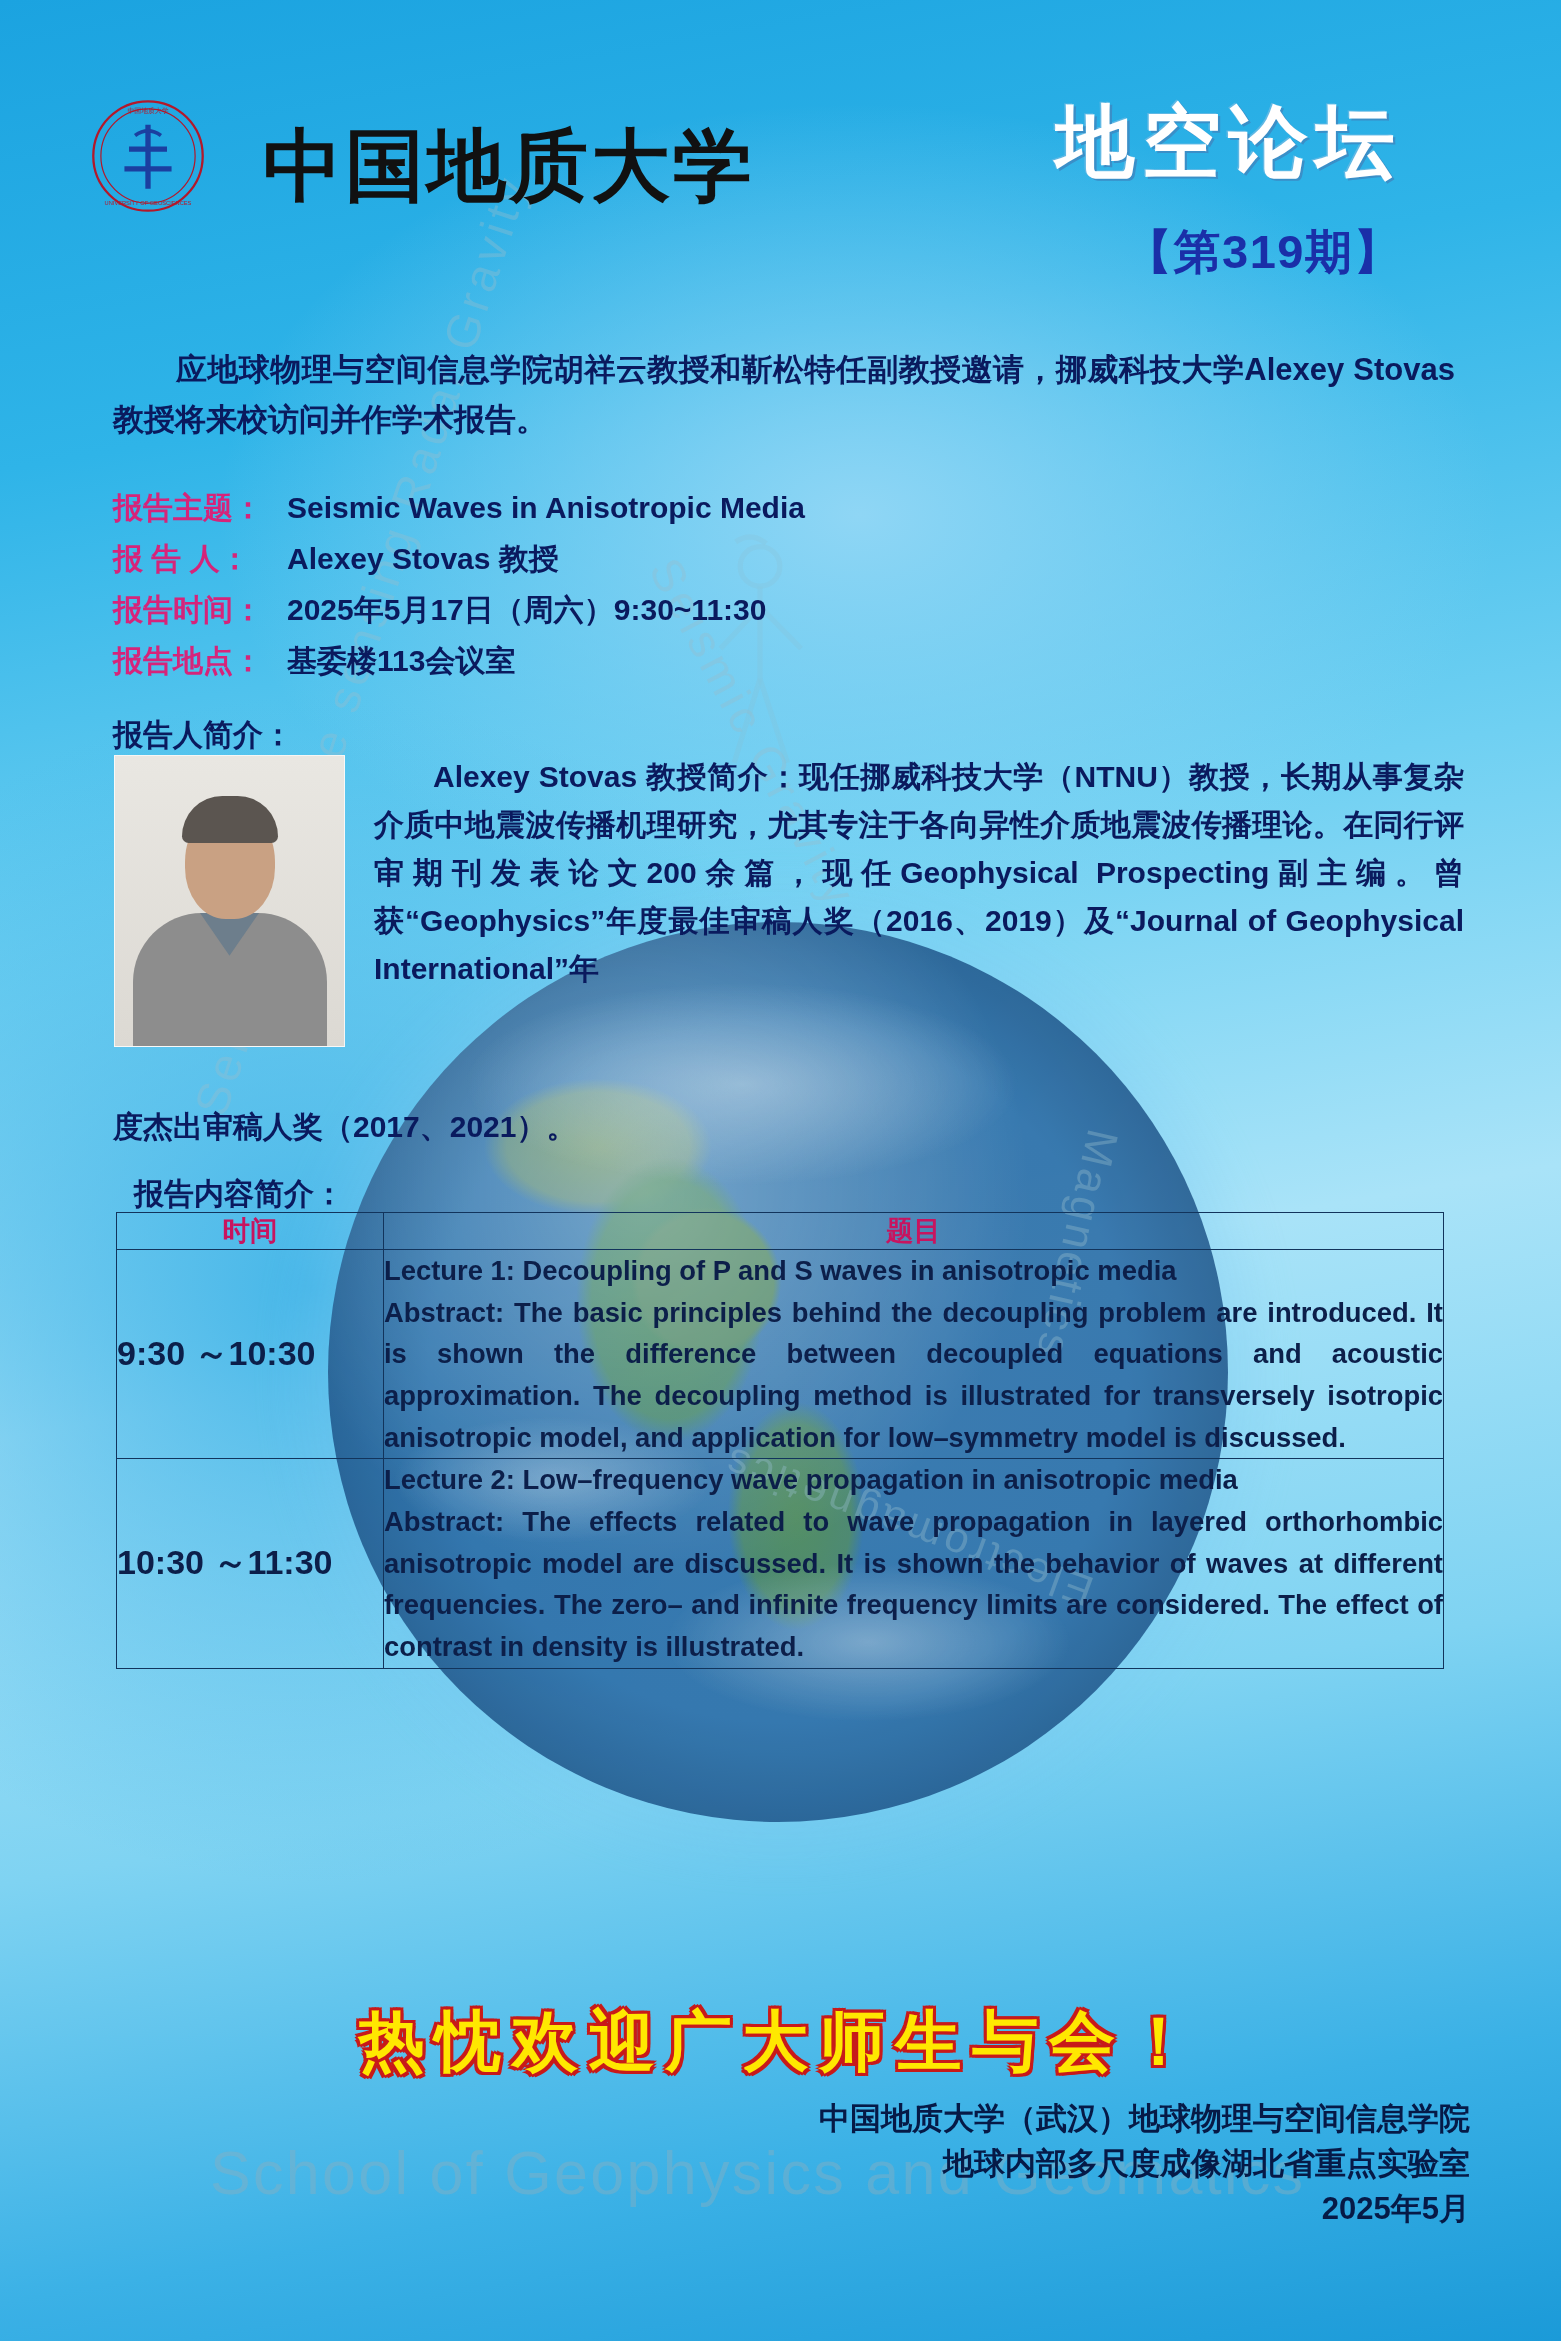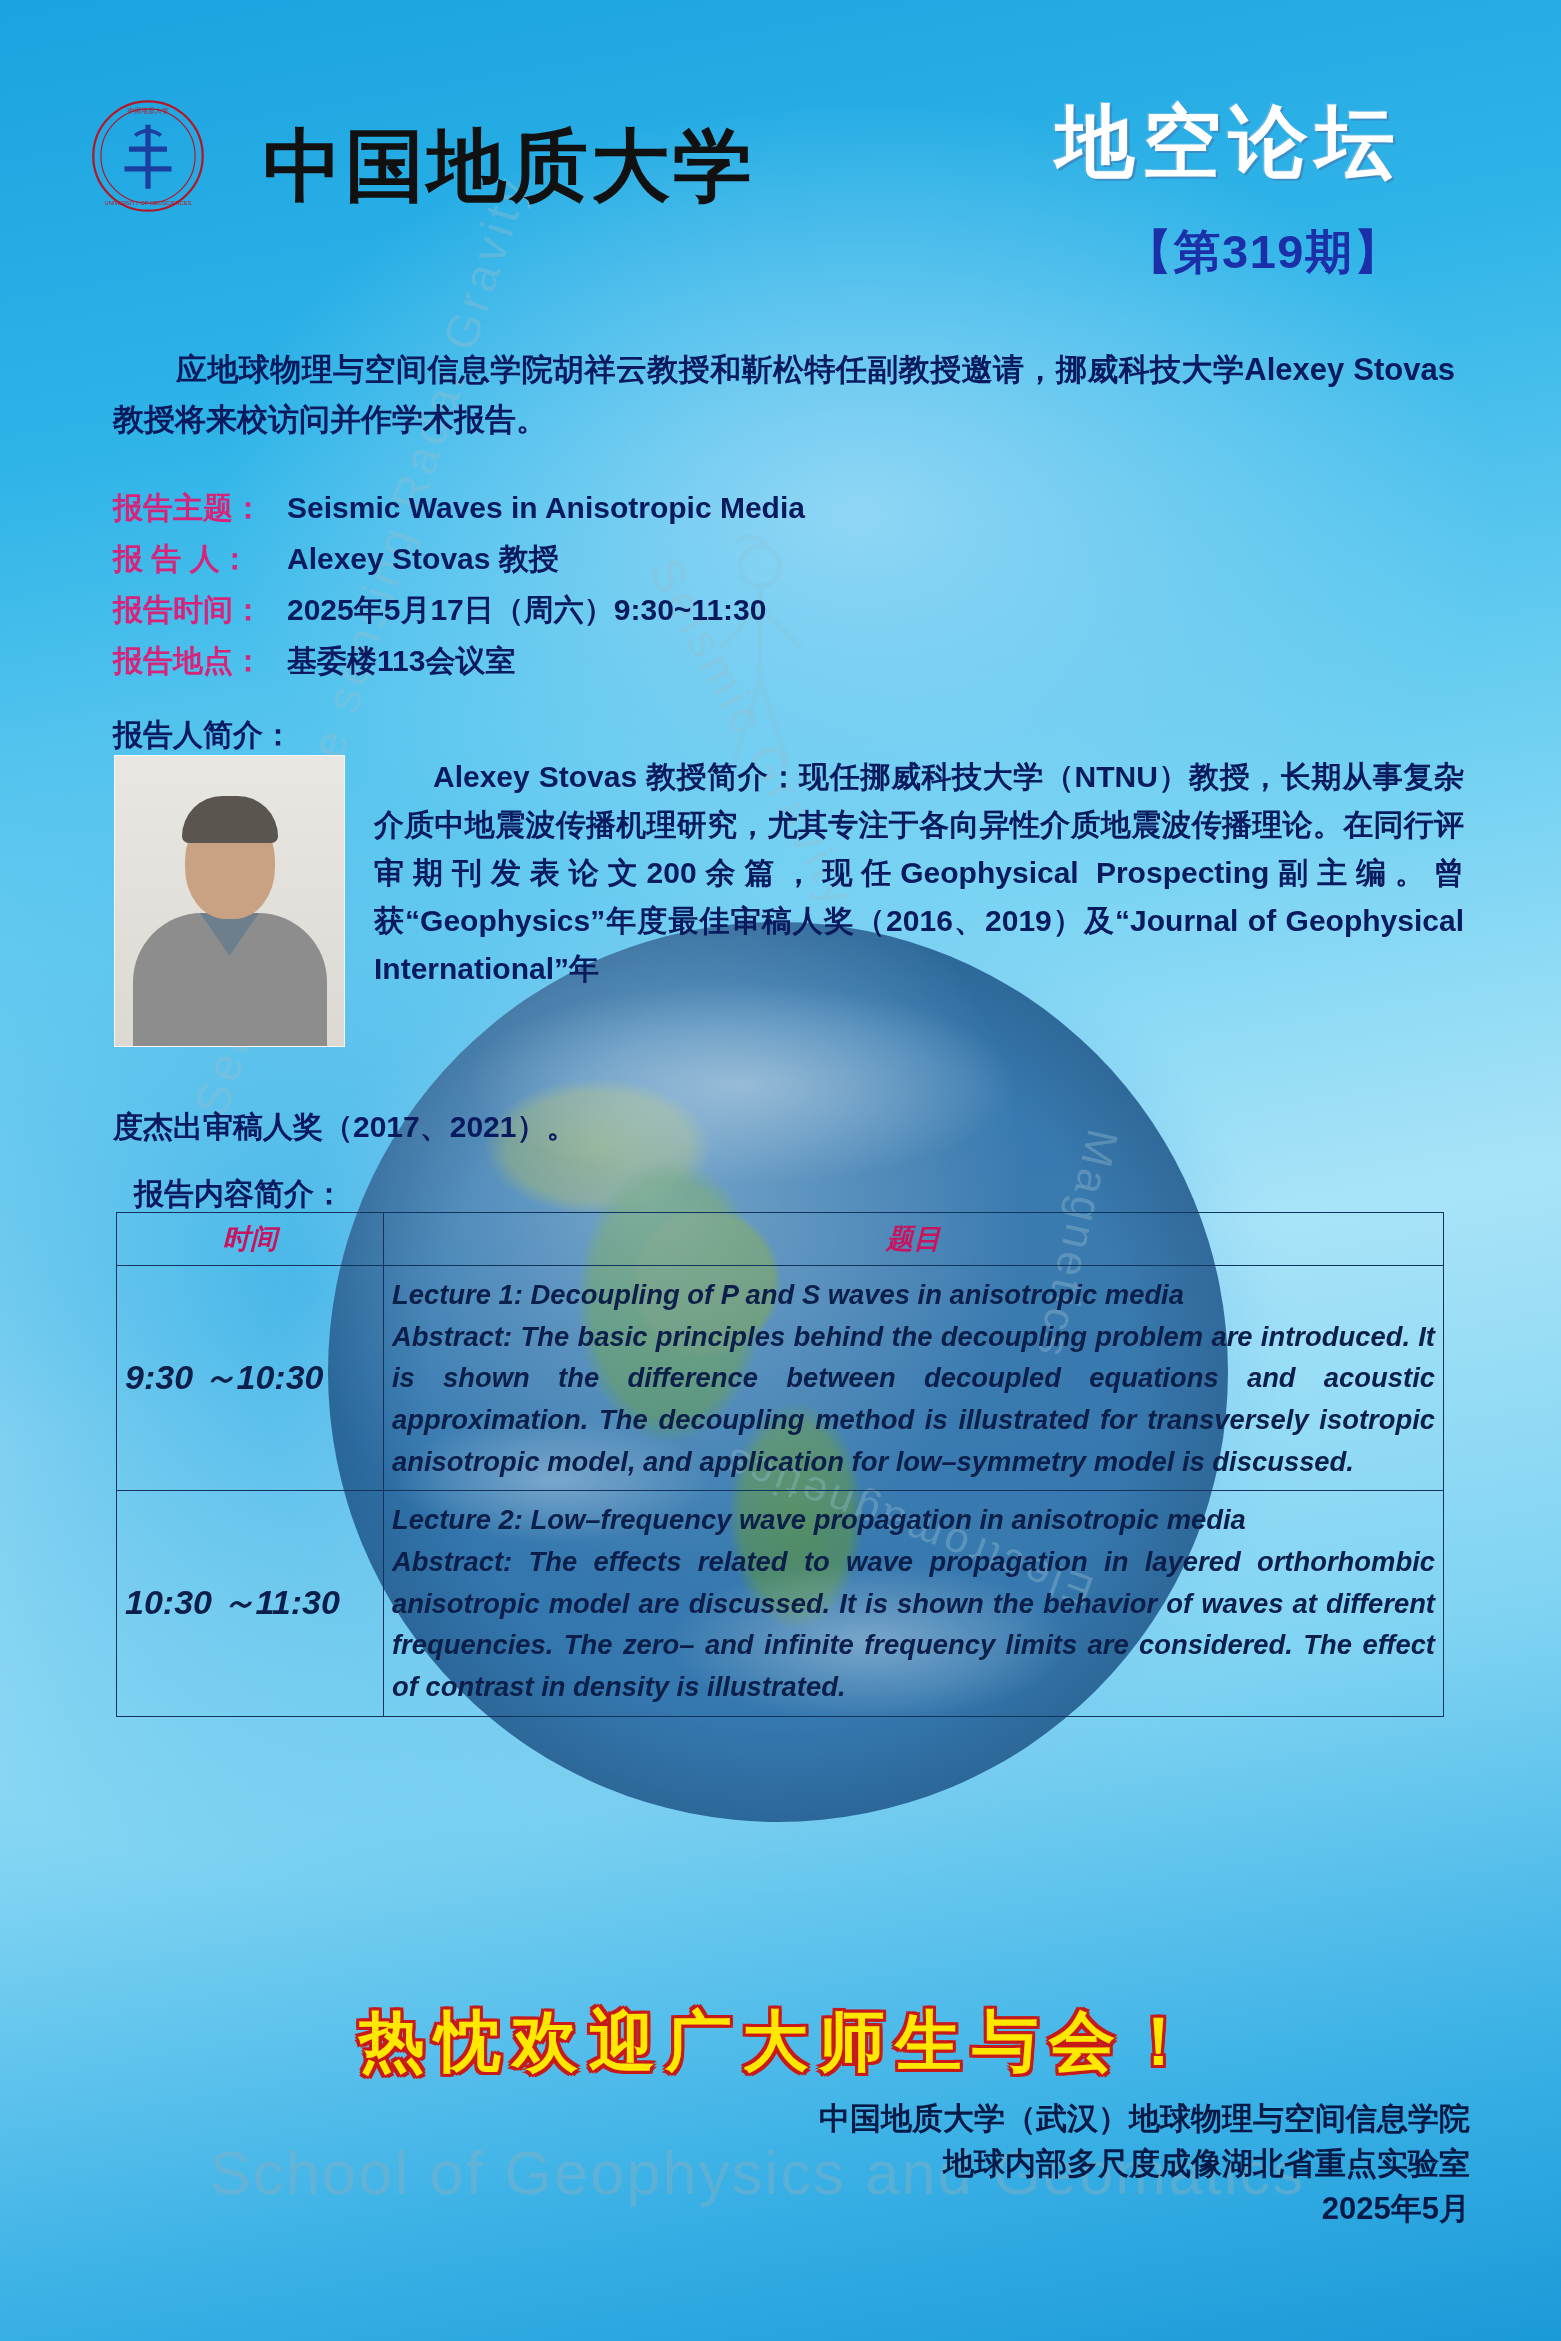--- a/index.html
+++ b/index.html
@@ -246,22 +246,21 @@
     position: absolute;
     left: 116px;
     top: 1212px;
     width: 1328px;
     border: 1.5px solid #12345c;
     border-collapse: collapse;
     table-layout: fixed;
   }
   .table th, .table td {
     border: 1.5px solid #12345c;
-    padding: 8px;
-    font-style: italic;
+    padding: 0;
   }
   .th-time, .th-topic {
     font-size: 27.4px;
     font-weight: 700;
     color: #c8145f;
     text-align: center;
     padding: 12.2px 0;
   }
   .col-time { width: 267px; }
   .td-time {

